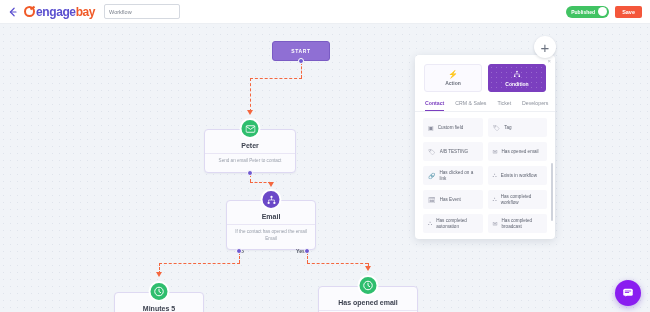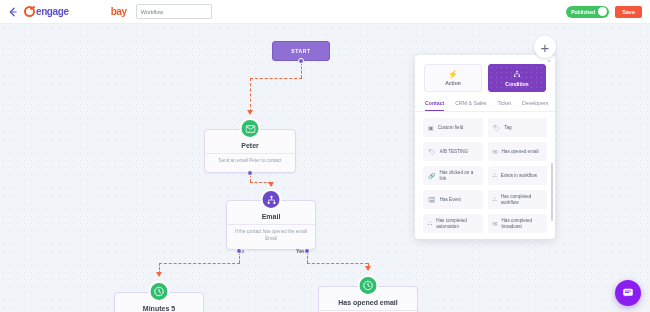--- a/index.html
+++ b/index.html
@@ -12,25 +12,25 @@
   #app { position: relative; width: 650px; height: 312px; }
 
   
   .topbar {
     position: absolute; top: 0; left: 0; width: 650px; height: 24px;
     background: #ffffff; display: flex; align-items: center;
     padding: 0 6px; z-index: 40;
     border-bottom: 1px solid #eceff3;
   }
   .back-arrow { width: 14px; height: 14px; color: #5a4fcf; display: flex; align-items: center; justify-content: center; cursor: pointer; }
-  .logo { display: flex; align-items: flex-start; margin-left: 4px; font-size: 10px; font-weight: 700; letter-spacing: -.4px; }
+  .logo { display: flex; align-items: center; margin-left: 4px; font-size: 12px; font-weight: 700; letter-spacing: -.4px; }
   .logo .mark { width: 11px; height: 11px; border-radius: 50%; border: 2px solid #f05a28; margin-right: 1px; position: relative; }
   .logo .mark:after { content:""; position:absolute; width:5px; height:2px; background:#f05a28; top:-1px; right:-2px; transform:rotate(-35deg);}
   .logo .eng { color: #5a4fcf; }
-  .logo .bay { color: #f05a28; margin-left: 42px; }
+  .logo .bay { color: #f05a28; }
   .wf-input {
     margin-left: 9px; width: 76px; height: 15px;
     border: 1px solid #d5d9e0; border-radius: 2px;
     font-size: 5.5px; color: #7a808c; padding: 0 4px;
     font-family: "Liberation Sans", sans-serif; background: #fff;
   }
   .topbar-right { margin-left: auto; display: flex; align-items: center; gap: 6px; padding-right: 2px; }
   .toggle-pill {
     display: flex; align-items: center; background: #41c363; border-radius: 9px;
     height: 12px; padding: 0 2px 0 5px; gap: 3px;

